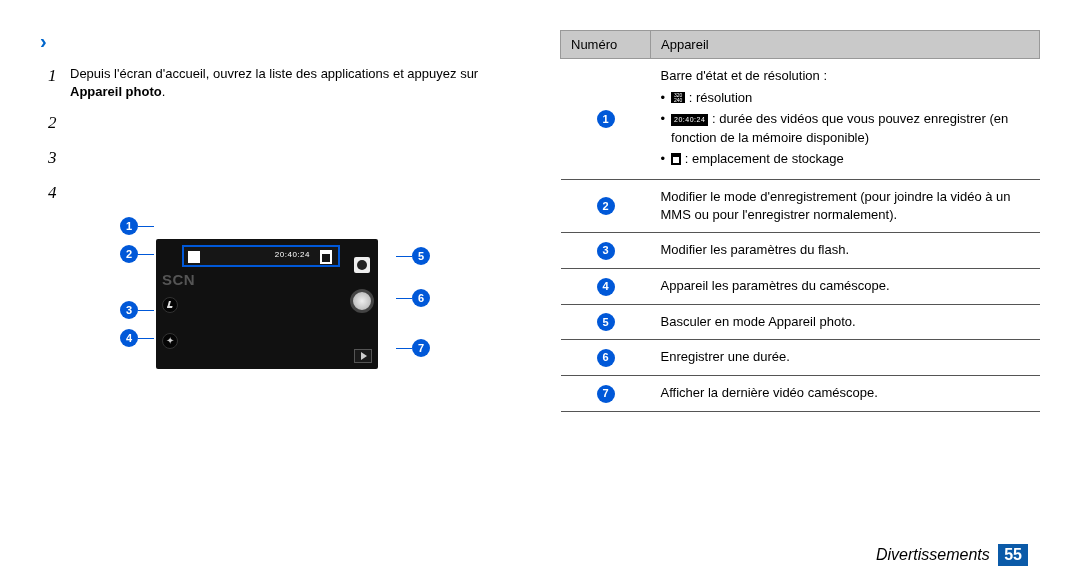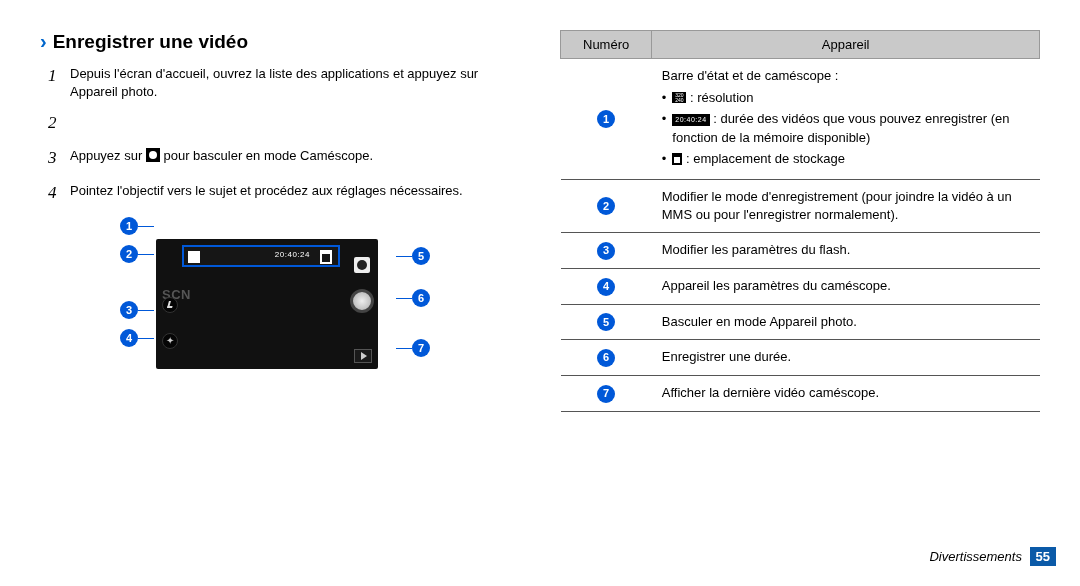--- a/index.html
+++ b/index.html
@@ -41,21 +41,21 @@
   margin-bottom: 12px;
   line-height: 1.35;
 }
 .step-num {
   font-style: italic;
   font-family: Georgia, serif;
   font-size: 17px;
   width: 22px;
   flex-shrink: 0;
 }
-.step-text b { font-weight: normal; margin-top: 7px; }
+.step-text b { font-weight: bold; margin-top: 7px; }
 .inline-icon {
   display: inline-flex;
   width: 14px;
   height: 14px;
   background: #000;
   vertical-align: -2px;
   position: relative;
 }
 .inline-icon::after {
   content: "";
@@ -136,23 +136,23 @@
 .status-bar .store-ico {
   position: absolute;
   right: 6px; top: 3px;
   width: 12px; height: 14px;
   border: 2px solid #fff;
   border-top-width: 4px;
 }
 .scn-label {
   position: absolute;
   left: 6px;
-  top: 48px;
+  top: 32px;
   color: #555;
-  font-size: 13px;
+  font-size: 15px;
   font-weight: bold;
   letter-spacing: 0.5px;
 }
 .left-dots {
   position: absolute;
   left: 6px;
   top: 58px;
   display: flex;
   flex-direction: column;
   gap: 20px;
@@ -219,24 +219,24 @@
   border-top: 4px solid transparent;
   border-bottom: 4px solid transparent;
 }
 
 .fn-table {
   border-collapse: collapse;
   width: 100%;
   font-size: 13px;
 }
 .fn-table th {
-  text-align: center;
+  text-align: left;
   font-weight: normal;
   background: #c9c9c9;
-  padding: 6px 22px;
+  padding: 6px 10px;
   border: 1px solid #999;
 }
 .fn-table td {
   padding: 8px 10px;
   border-bottom: 1px solid #555;
   vertical-align: top;
   line-height: 1.4;
 }
 .fn-table td:first-child {
   width: 90px;
@@ -279,63 +279,58 @@
   display: inline-block;
   width: 10px;
   height: 12px;
   border: 2px solid #000;
   border-top-width: 4px;
   vertical-align: -2px;
 }
 .footer {
   position: absolute;
   bottom: 20px;
-  right: 24px;
-  font-size: 13px;
+  right: 52px;
+  font-size: 16px;
   font-style: italic;
 }
 .footer .pagenum {
   display: inline-block;
   background: #0b5aa8;
   color: #fff;
   font-style: normal;
   font-weight: bold;
   padding: 2px 6px;
   margin-left: 4px;
 }
 </style>
 </head>
 <body>
 
 <div class="page">
   <div class="col-left">
     <div class="heading">
       <span class="chevron">›</span>
-      <span>Enregistrer une vidéo</span>
     </div>
 
     <ol class="step-list">
       <li>
         <span class="step-num">1</span>
         <span class="step-text">
           <span>Depuis l'écran d'accueil, ouvrez la liste des applications et appuyez sur </span><b>Appareil photo</b><span>.</span>
         </span>
       </li>
       <li>
         <span class="step-num">2</span>
       </li>
       <li>
         <span class="step-num">3</span>
-        <span class="step-text">
-          <span>Appuyez sur </span><span class="inline-icon"></span><span> pour basculer en mode Caméscope.</span>
-        </span>
       </li>
       <li>
         <span class="step-num">4</span>
-        <span class="step-text">Pointez l'objectif vers le sujet et procédez aux réglages nécessaires.</span>
       </li>
     </ol>
 
     <div class="camcorder-diagram">
       <div class="diag-left">
         <span class="num-circle diag-left-arrow" style="top:0">1</span>
         <span class="num-circle diag-left-arrow">2</span>
         <span class="num-circle diag-left-arrow" style="margin-top:28px">3</span>
         <span class="num-circle diag-left-arrow">4</span>
       </div>
@@ -367,21 +362,21 @@
       <thead>
         <tr>
           <th>Numéro</th>
           <th>Appareil</th>
         </tr>
       </thead>
       <tbody>
         <tr>
           <td><span class="num-circle">1</span></td>
           <td>
-            <span>Barre d'état et de caméscope :</span>
+            <span>Barre d'état et de résolution :</span>
             <ul class="bullet-list">
               <li>
                   <span class="bull">•</span>
                   <span><span class="mini-icon">320
 240</span> <span>: résolution</span></span>
                 </li>
               <li>
                   <span class="bull">•</span>
                   <span><span class="mini-time">20:40:24</span> <span>: durée des vidéos que vous pouvez enregistrer (en fonction de la mémoire disponible)</span></span>
                 </li>

